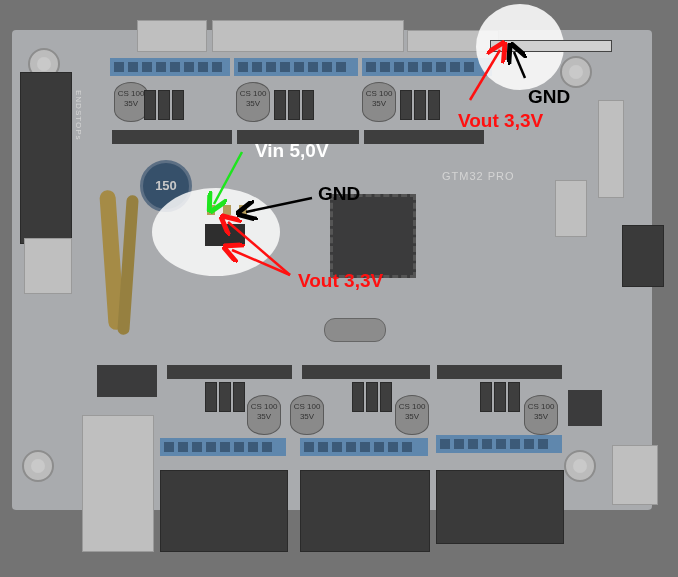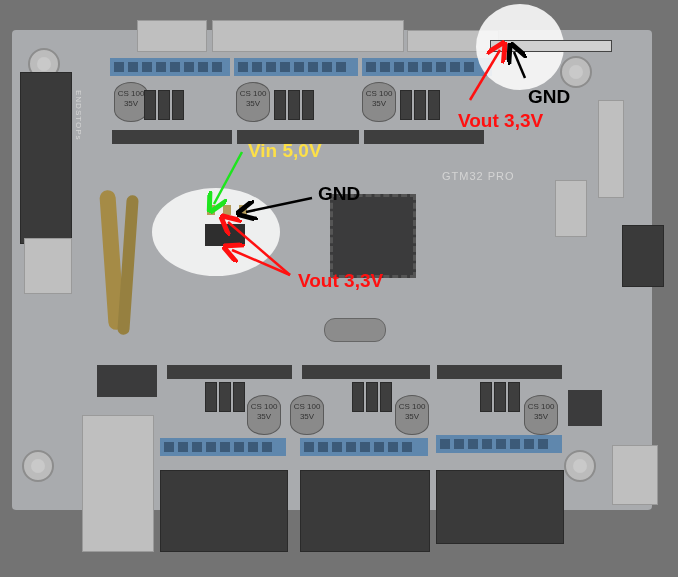--- a/index.html
+++ b/index.html
@@ -85,20 +85,21 @@
   <div class="jumper" style="left:388px;top:60px;"></div>
   <div class="jumper" style="left:402px;top:60px;"></div>
   <div class="jumper" style="left:416px;top:60px;"></div>
 
   <div class="white-conn" style="left:586px;top:70px;width:24px;height:96px;"></div>
   <div class="white-conn" style="left:543px;top:150px;width:30px;height:55px;"></div>
   <div class="dark-conn" style="left:610px;top:195px;width:40px;height:60px;"></div>
 
   <div class="white-conn" style="left:12px;top:208px;width:46px;height:54px;"></div>
 
+  <div class="abs" style="left:128px;top:130px;width:46px;height:46px;border-radius:50%;background:#36506a;border:3px solid #5c6f84;color:#c8c8c8;font-size:13px;font-weight:bold;text-align:center;line-height:46px;"><span>150</span></div>
 
   <div class="abs" style="left:92px;top:160px;width:16px;height:140px;background:#a58b46;border-radius:8px;transform:rotate(-4deg);"></div>
   <div class="abs" style="left:110px;top:165px;width:12px;height:140px;background:#968040;border-radius:8px;transform:rotate(4deg);"></div>
 
   <div class="chip" style="left:318px;top:164px;width:80px;height:78px;border:3px dashed #555;"></div>
   <div class="silk" style="left:430px;top:140px;font-size:11px;">GTM32 PRO</div>
 
   <div class="abs" style="left:312px;top:288px;width:60px;height:22px;border-radius:11px;background:#8c8c8c;border:1px solid #666;"></div>
 
   <div class="white-conn" style="left:70px;top:385px;width:70px;height:135px;"></div>
@@ -187,17 +188,17 @@
       </marker>
   </defs>
   <line x1="242" y1="152" x2="214" y2="204" stroke="#1ee51e" stroke-width="2.5" marker-end="url(#ag)"></line>
   <line x1="312" y1="198" x2="246" y2="212" stroke="#000" stroke-width="2.5" marker-end="url(#ak)"></line>
   <line x1="290" y1="275" x2="228" y2="222" stroke="#ff1010" stroke-width="2.5" marker-end="url(#ar)"></line>
   <line x1="290" y1="275" x2="232" y2="250" stroke="#ff1010" stroke-width="2.5" marker-end="url(#ar)"></line>
   <line x1="470" y1="100" x2="500" y2="50" stroke="#ff1010" stroke-width="2.5" marker-end="url(#ar)"></line>
   <line x1="525" y1="78" x2="514" y2="52" stroke="#000" stroke-width="2.5" marker-end="url(#ak)"></line>
 </svg>
 
-<div class="label" style="left:248px;top:140px;color:#fde047;">Vin 5,0V</div>
+<div class="label" style="left:255px;top:140px;color:#ffffff;">Vin 5,0V</div>
 <div class="label" style="left:318px;top:183px;color:#000;">GND</div>
 <div class="label" style="left:298px;top:270px;color:#ff1010;">Vout 3,3V</div>
 <div class="label" style="left:528px;top:86px;color:#000;">GND</div>
 <div class="label" style="left:458px;top:110px;color:#ff1010;">Vout 3,3V</div>
 
 </body></html>

